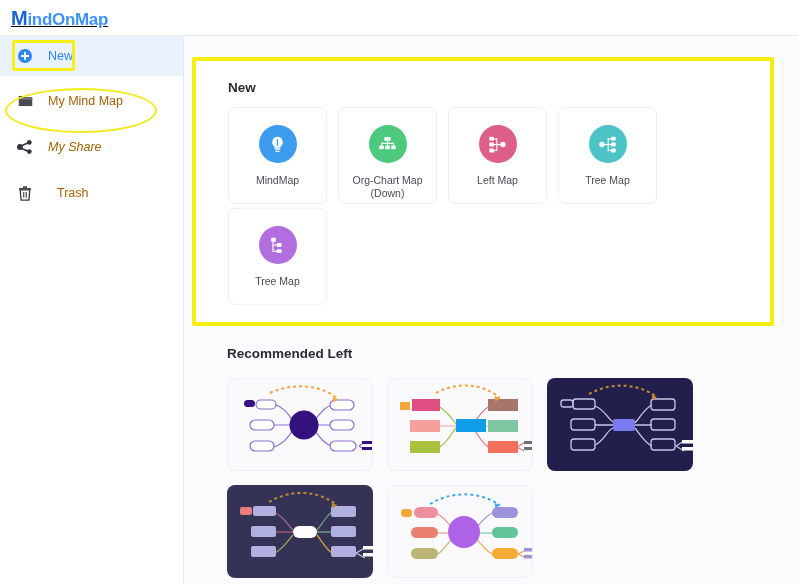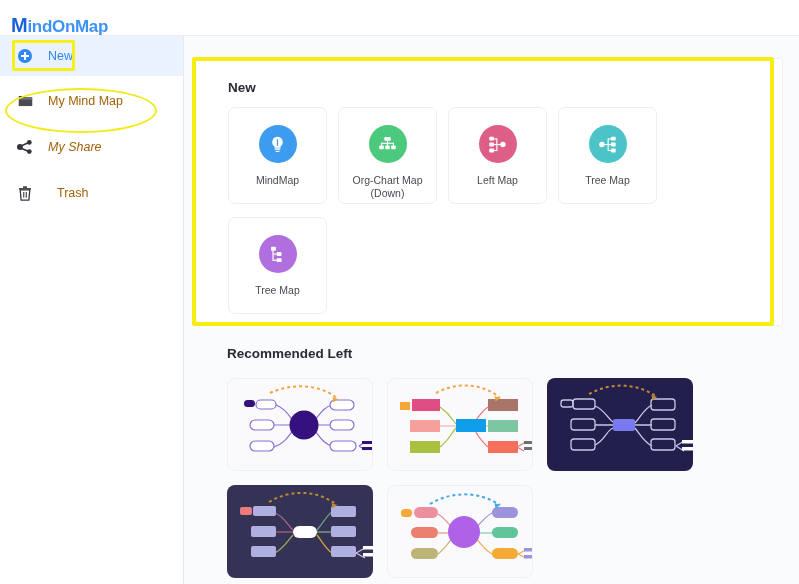--- a/index.html
+++ b/index.html
@@ -10,23 +10,23 @@
     overflow: hidden;
   }
   #app { position: relative; width: 799px; height: 584px; background:#fff; }
 
   
   .topbar {
     position: absolute; left: 0; top: 0; width: 799px; height: 36px;
     background: #ffffff; border-bottom: 1px solid #ececf1;
   }
   .logo {
-    position: absolute; left: 11px; top: 14px;
+    position: absolute; left: 11px; top: 7px;
     font-size: 17px; font-weight: bold; letter-spacing: -0.3px;
-    white-space: nowrap; line-height: 22px;
+    white-space: nowrap; line-height: 22px; text-decoration: underline;
   }
   .logo .lg-m { color: #1a63d6; font-size: 20px; }
   .logo .lg-rest { color: #3d92f5; }
 
   
   .sidebar {
     position: absolute; left: 0; top: 36px; width: 184px; height: 548px;
     background: #ffffff; border-right: 1px solid #e8e8ef;
   }
   .side-item {
@@ -64,21 +64,21 @@
   .panel {
     position: absolute; left: 9px; top: 22px; width: 590px; height: 268px;
     background: #ffffff; border: 1px solid #f0f0f4; border-radius: 3px;
   }
   .section-title {
     font-size: 13.5px; font-weight: bold; color: #2b2b33;
   }
   .panel .section-title { position: absolute; left: 34px; top: 21px; }
 
   .cards { position: absolute; left: 34px; top: 48px; }
-  .card-row { display: flex; gap: 11px; margin-bottom: 13px; }
+  .card-row { display: flex; gap: 11px; margin-bottom: 4px; }
   .card {
     width: 99px; height: 97px; background: #fff;
     border: 1px solid #eeeef3; border-radius: 7px;
     display: flex; flex-direction: column; align-items: center;
     cursor: pointer; padding-top: 17px;
   }
   .card .c-ico {
     width: 38px; height: 38px; border-radius: 50%;
     display: flex; align-items: center; justify-content: center;
   }

